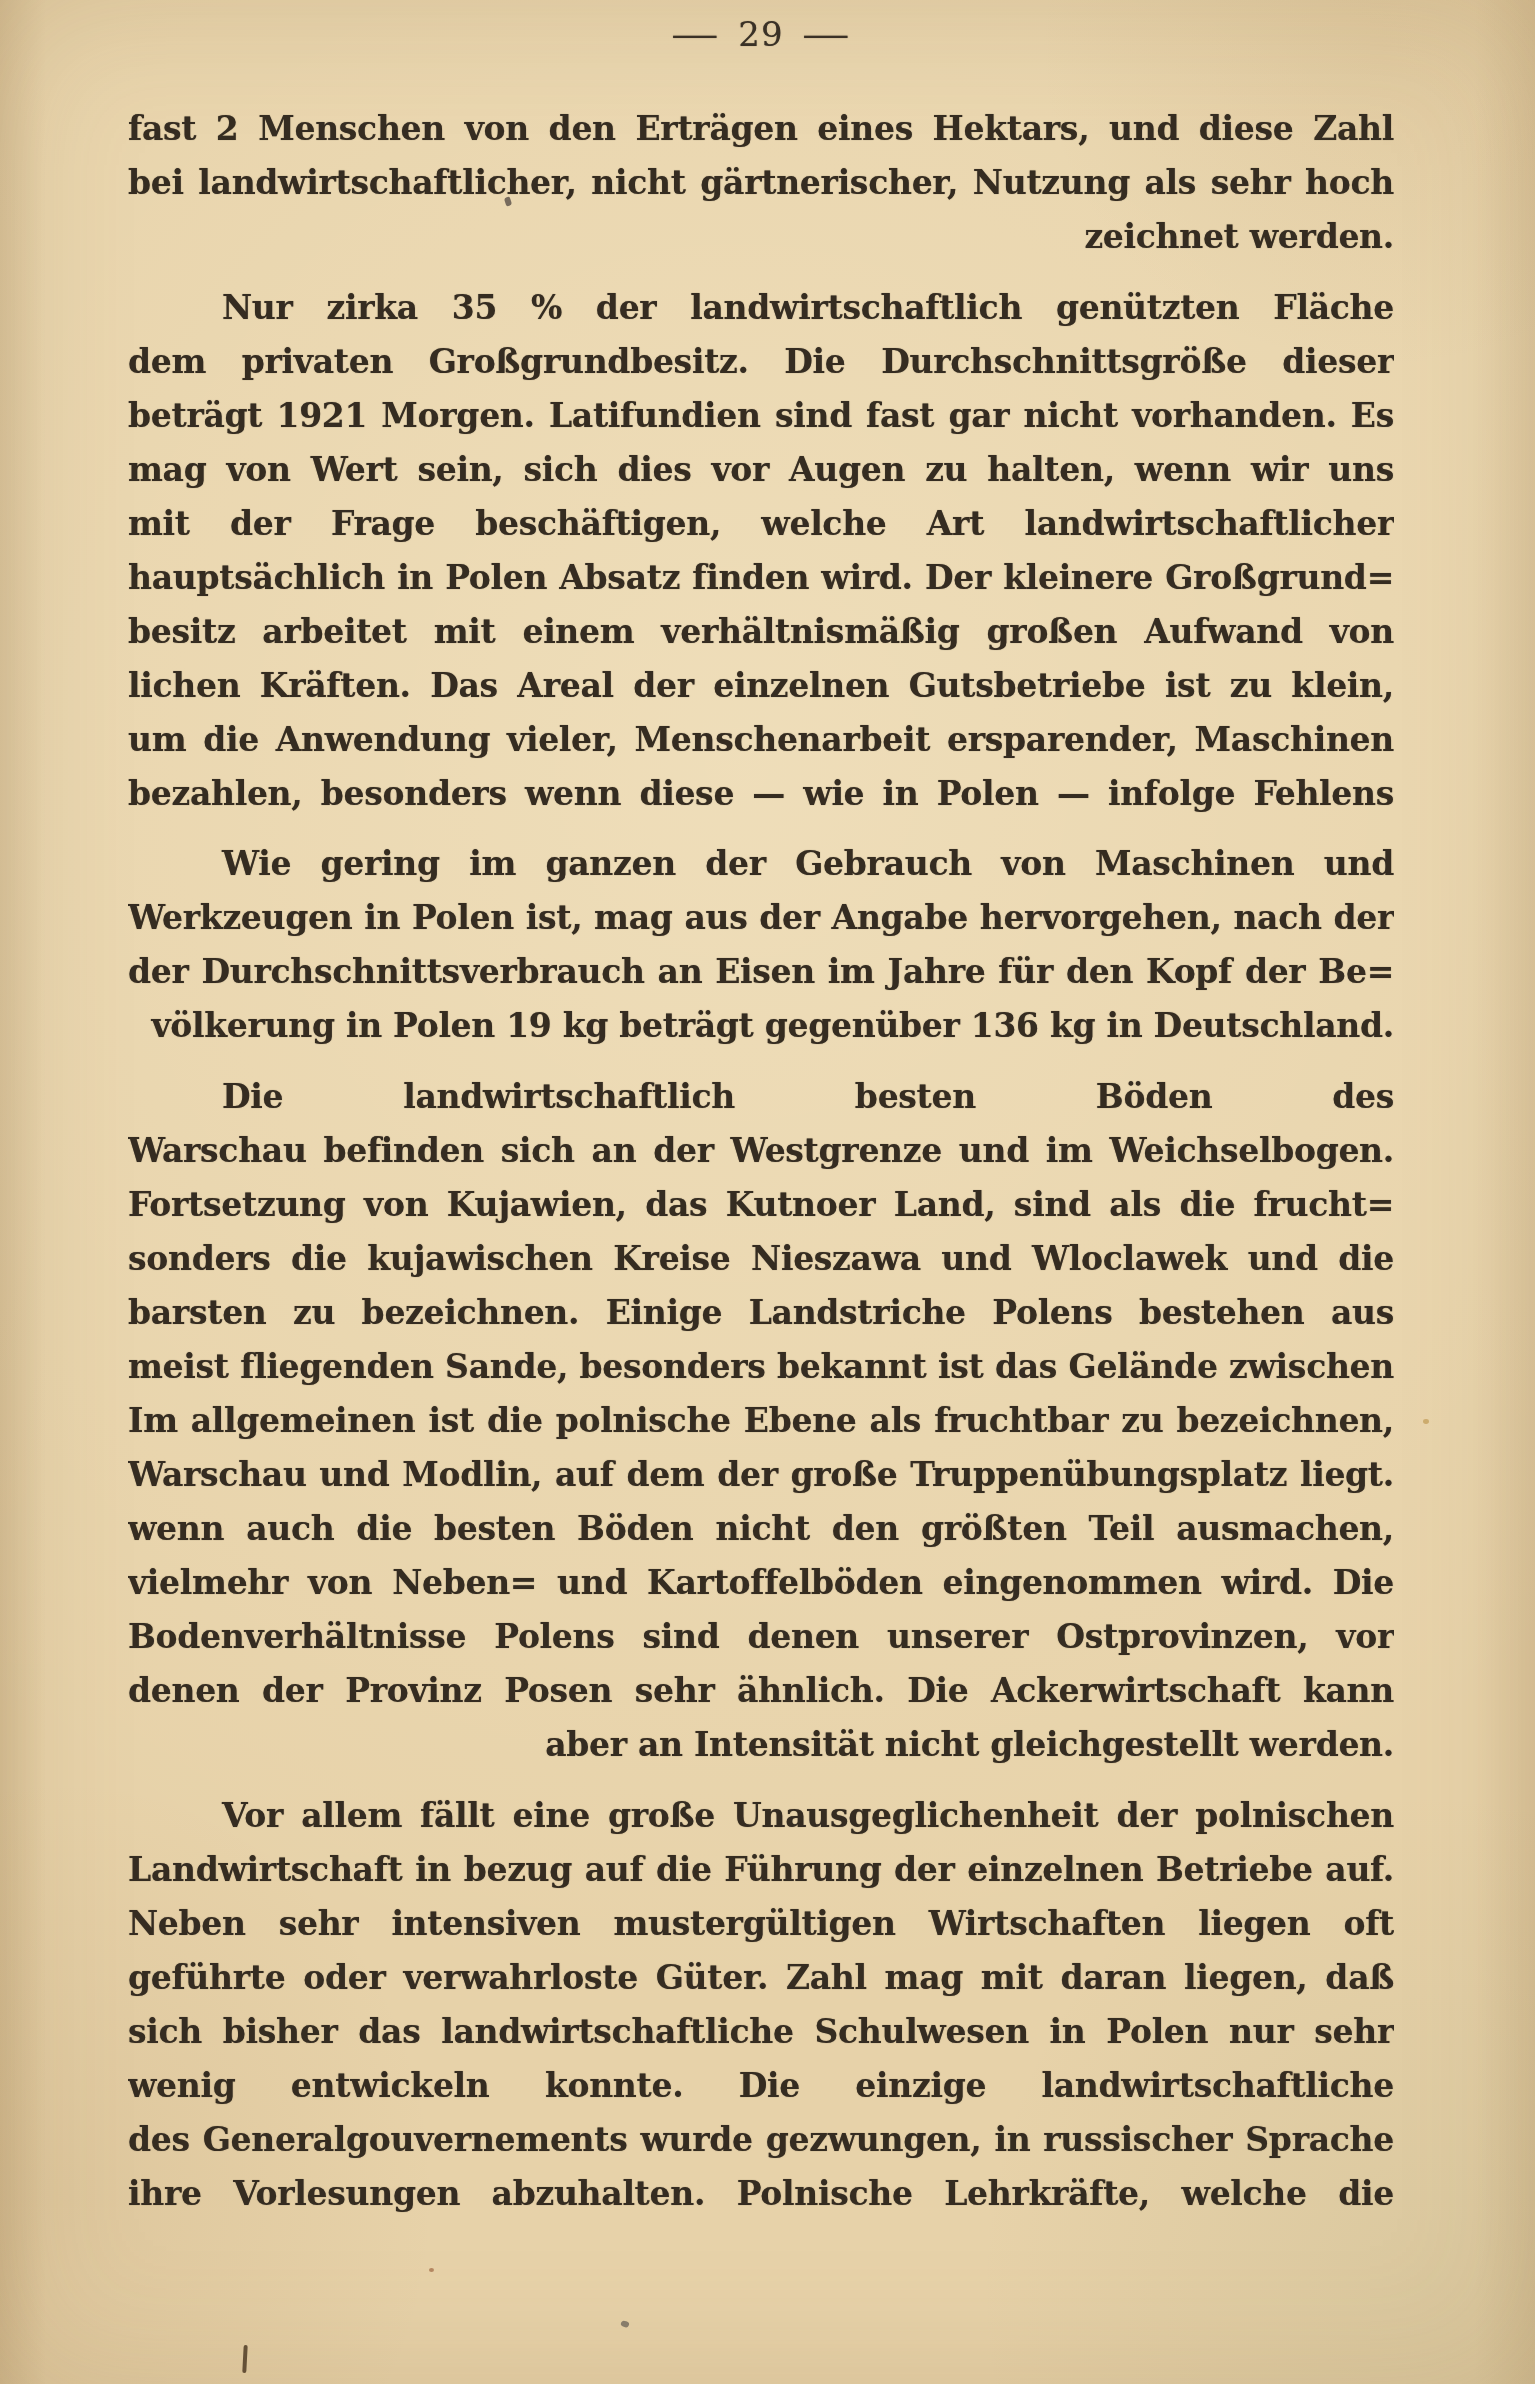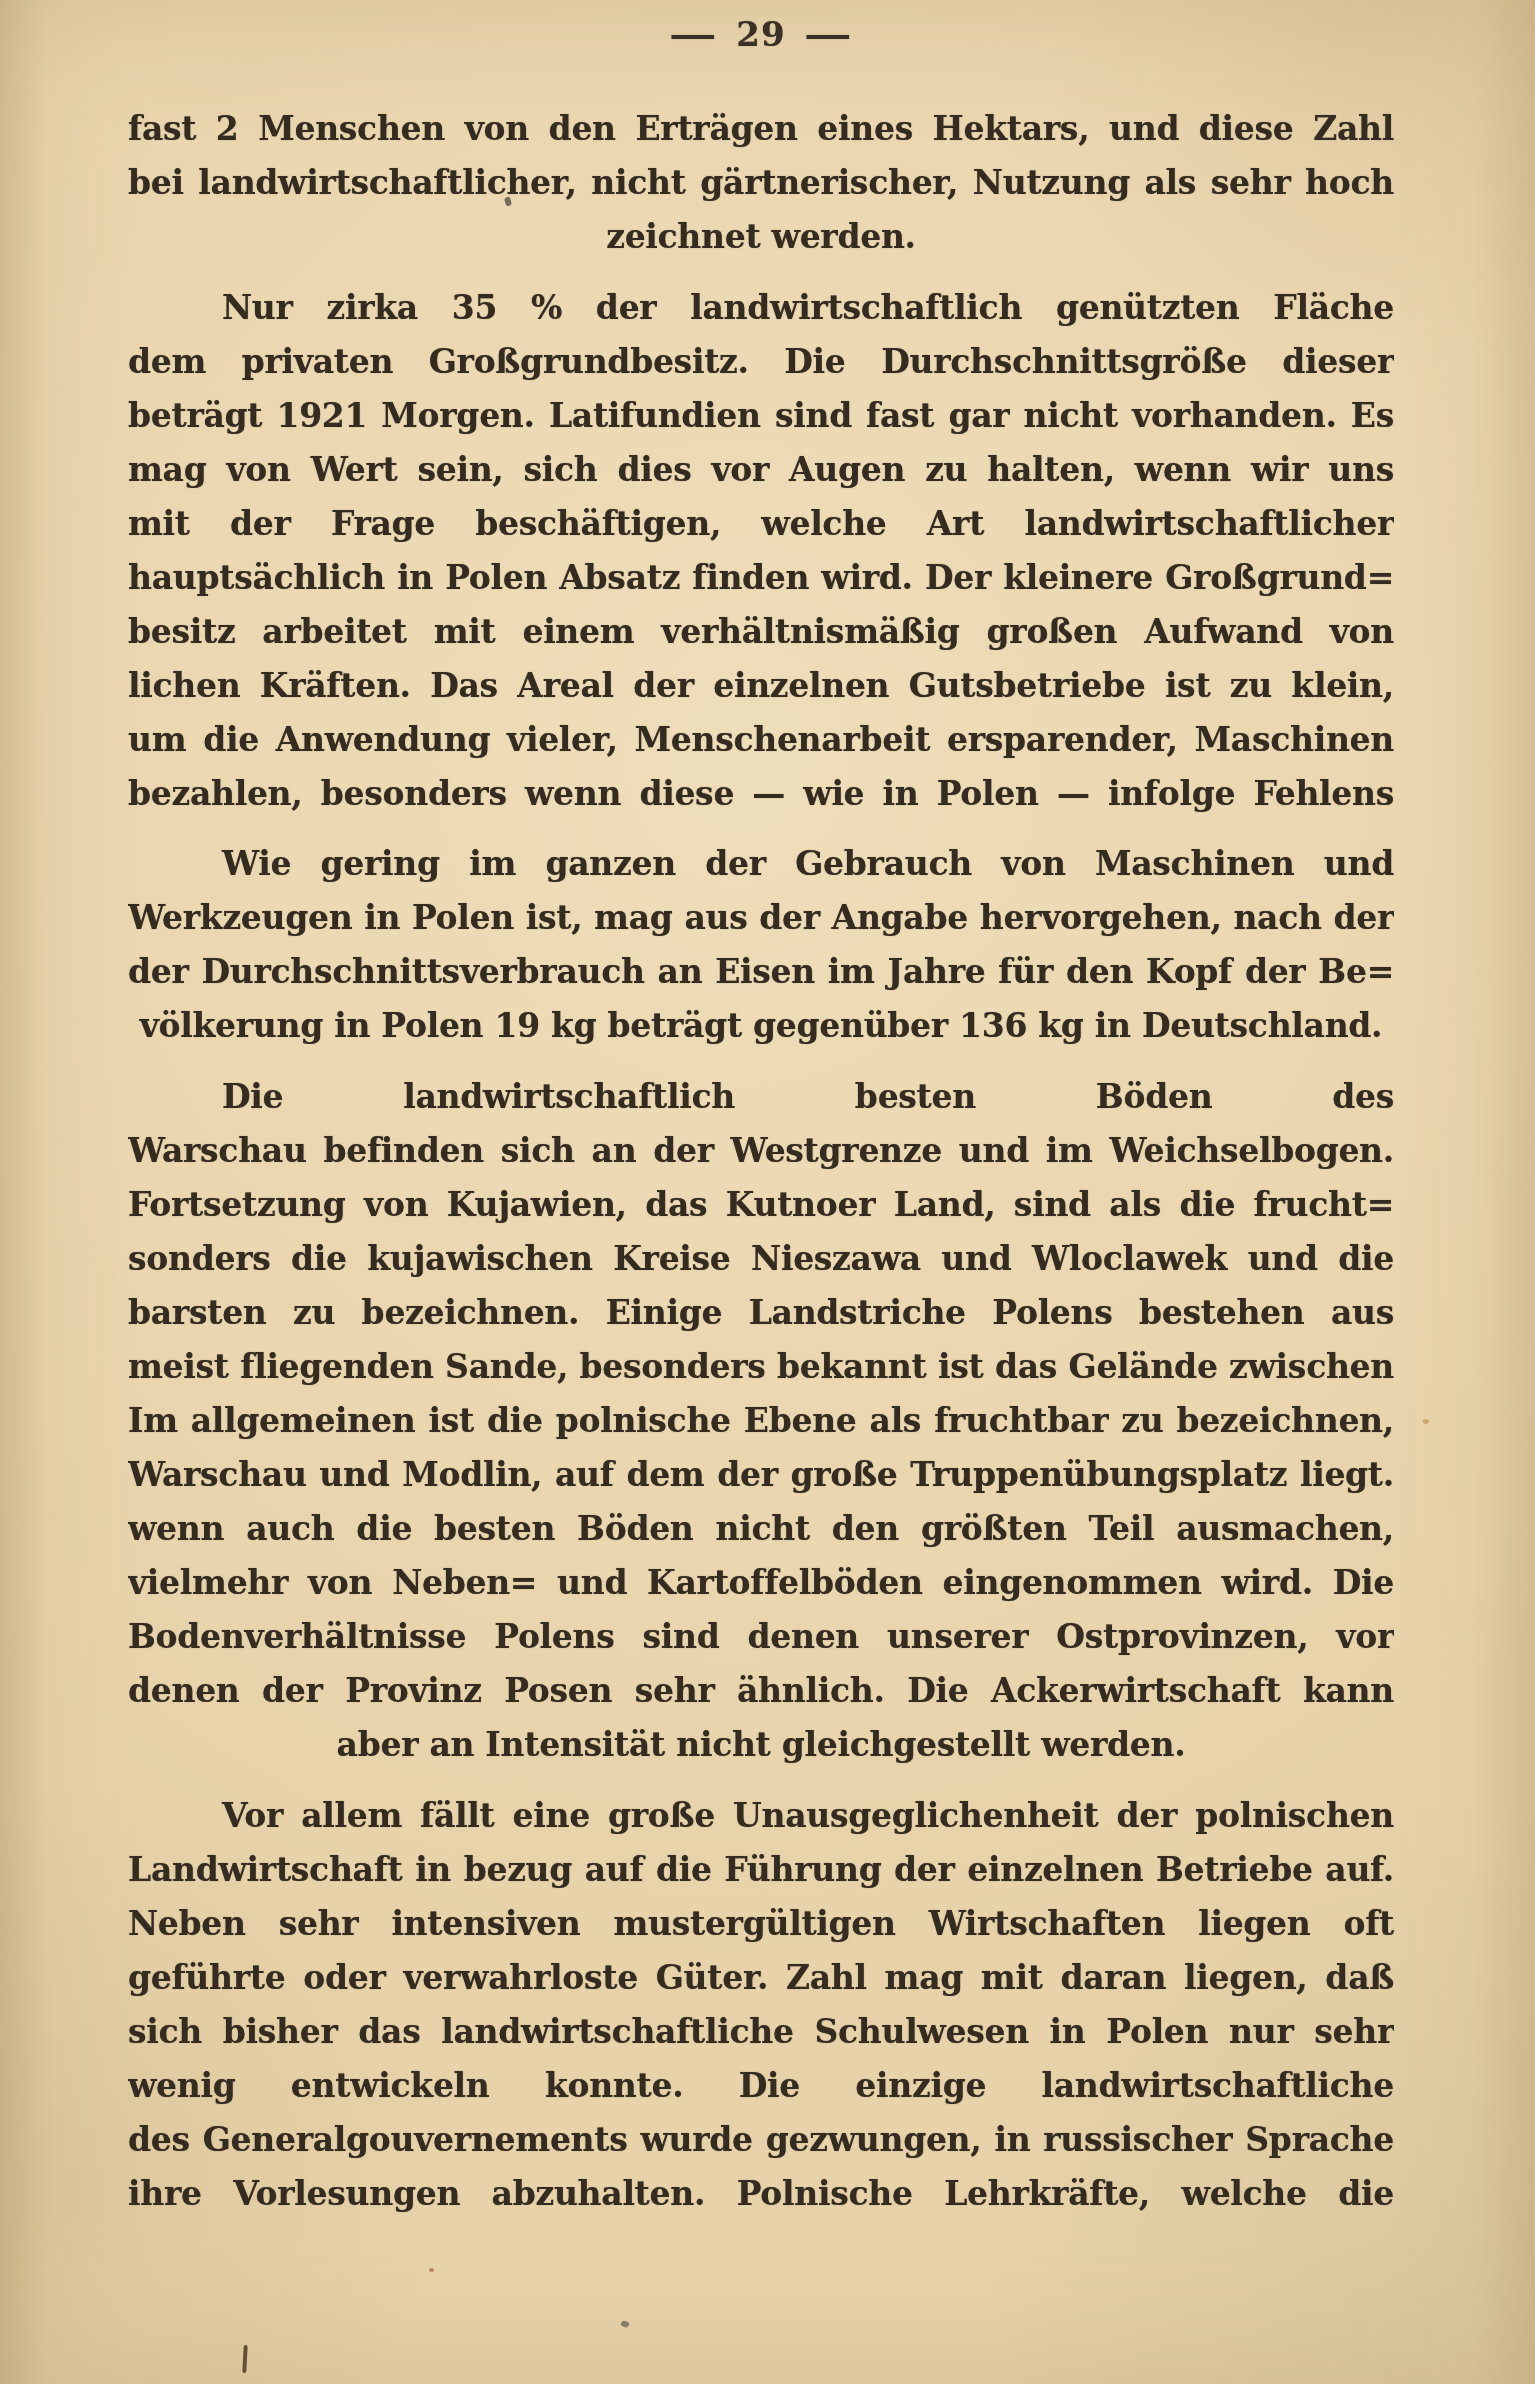--- a/index.html
+++ b/index.html
@@ -24,21 +24,21 @@
     font-family: "DejaVu Serif", "Liberation Serif", serif;
     color: #352c21;
   }
   .page-header {
     position: absolute;
     top: 13.8px;
     left: 128px;
     width: 1266px;
     text-align: center;
     font-size: 34px;
-    font-weight: bold;
+    font-weight: normal;
     letter-spacing: 1px;
     color: #3a3126;
     text-shadow: 0 0 1px rgba(58,49,38,0.55);
   }
   .page-header .dash {
     display: inline-block;
     margin: 0 25.6px;
     transform: scaleX(1.4);
   }
   .text-column {
@@ -50,21 +50,21 @@
   .paragraph { margin: 0; }
   .paragraph + .paragraph { margin-top: 16.7px; }
   .line {
     height: 54px;
     line-height: 54px;
     font-size: 33px;
     font-weight: bold;
     letter-spacing: -0.3px;
     white-space: normal;
     overflow: hidden;
-    text-align: center;
+    text-align: right;
     text-shadow: 0 0 1px rgba(53,44,33,0.55);
   }
   .line.justify {
     text-align: justify;
     text-align-last: justify;
   }
   .paragraph.indent .line:first-child {
     text-indent: 94px;
   }
   

